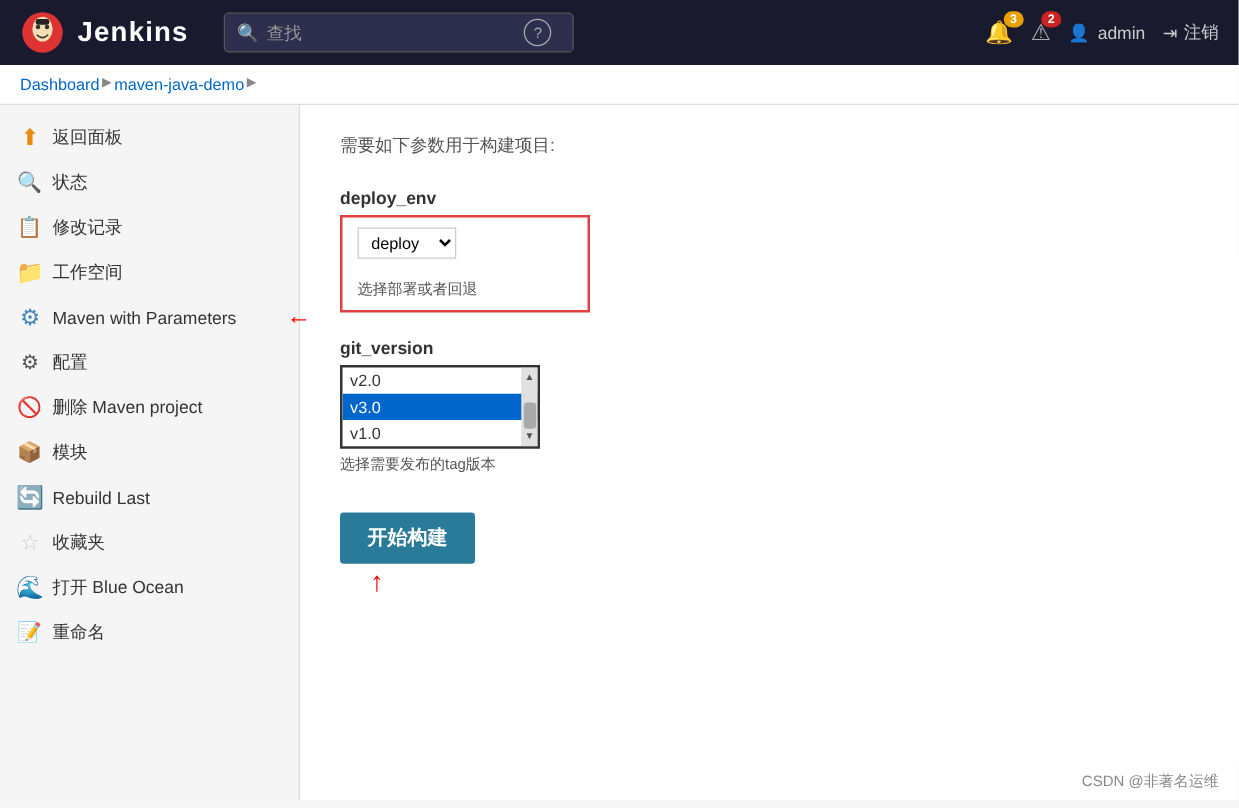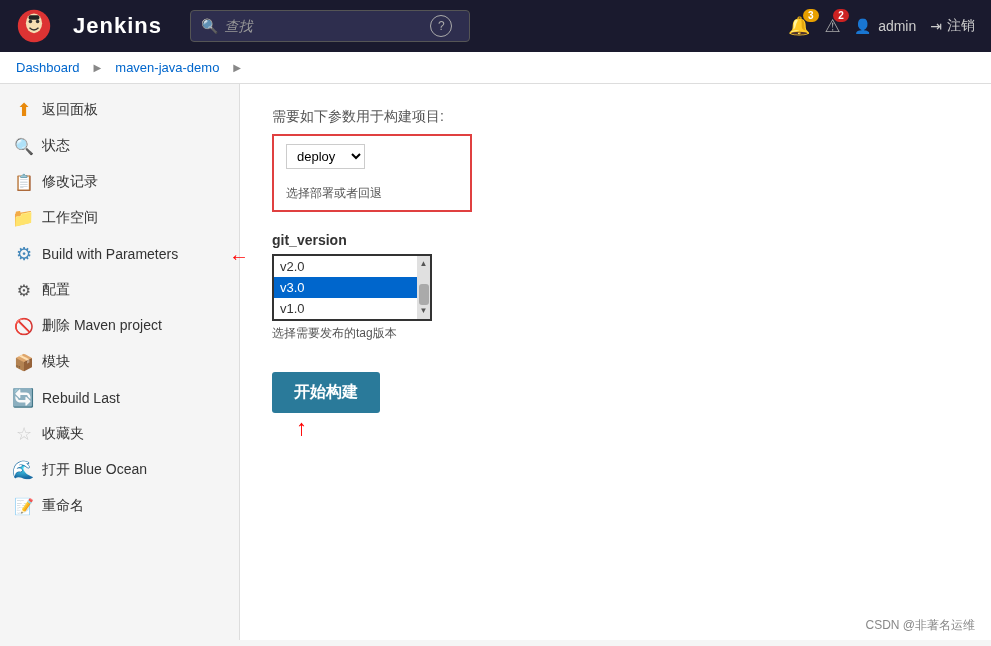--- a/index.html
+++ b/index.html
@@ -10,21 +10,21 @@
       background: #1a1a2e;
       display: flex;
       align-items: center;
       padding: 0 16px;
       height: 52px;
       gap: 12px;
     }
     .header-logo {
       display: flex;
       align-items: center;
-      gap: 21px;
+      gap: 10px;
     }
     .jenkins-logo-icon {
       width: 36px;
       height: 36px;
     }
     .header-title {
       color: white;
       font-size: 22px;
       font-weight: bold;
       letter-spacing: 1px;
@@ -40,21 +40,20 @@
       gap: 6px;
       flex: 0 0 280px;
     }
     .header-search input {
       background: transparent;
       border: none;
       outline: none;
       color: #ccc;
       font-size: 14px;
       width: 200px;
-      font-style: italic;
     }
     .header-search input::placeholder { color: #999; }
     .search-icon { color: #aaa; font-size: 14px; }
     .help-icon {
       color: #aaa;
       font-size: 16px;
       border: 1px solid #aaa;
       border-radius: 50%;
       width: 22px;
       height: 22px;
@@ -105,22 +104,21 @@
       color: #ccc;
       font-size: 14px;
       cursor: pointer;
     }
 
     
     .breadcrumb {
       background: #fff;
       padding: 8px 16px;
       display: flex;
-      align-items: center;
-      gap: 14px;
+      gap: 2px;
       font-size: 13px;
       border-bottom: 1px solid #ddd;
     }
     .breadcrumb a { color: #0066cc; text-decoration: none; }
     .breadcrumb .arrow { color: #888; font-size: 10px; }
 
     
     .layout {
       display: flex;
       min-height: calc(646px - 90px);
@@ -161,21 +159,21 @@
     }
     .page-title {
       font-size: 24px;
       font-weight: bold;
       color: #333;
       margin-bottom: 8px;
     }
     .page-subtitle {
       font-size: 14px;
       color: #555;
-      margin-bottom: 8px;
+      margin-bottom: 24px;
     }
 
     
     .param-section {
       margin-bottom: 20px;
     }
     .param-label {
       font-size: 14px;
       font-weight: bold;
       color: #333;
@@ -387,21 +385,21 @@
       <span>修改记录</span>
     </div>
 
     <div class="sidebar-item">
       <span class="sidebar-icon icon-folder">📁</span>
       <span>工作空间</span>
     </div>
 
     <div class="sidebar-item sidebar-arrow-container" style="position:relative;">
       <span class="sidebar-icon icon-build">⚙</span>
-      <span>Build with Parameters</span>
+      <span>Maven with Parameters</span>
       <span class="sidebar-red-arrow">←</span>
     </div>
 
     <div class="sidebar-item">
       <span class="sidebar-icon icon-gear">⚙</span>
       <span>配置</span>
     </div>
 
     <div class="sidebar-item">
       <span class="sidebar-icon icon-delete">🚫</span>
@@ -434,20 +432,21 @@
     </div>
 
   </aside>
 
   <main class="main">
 
     <p class="page-subtitle">需要如下参数用于构建项目:</p>
 
     
     <div class="param-section">
+      <div class="param-label">deploy_env</div>
       <div class="param-box">
         <div class="param-select">
           <select>
             <option value="deploy">deploy</option>
             <option value="rollback">rollback</option>
           </select>
         </div>
         <div class="param-hint">选择部署或者回退</div>
       </div>
     </div>

